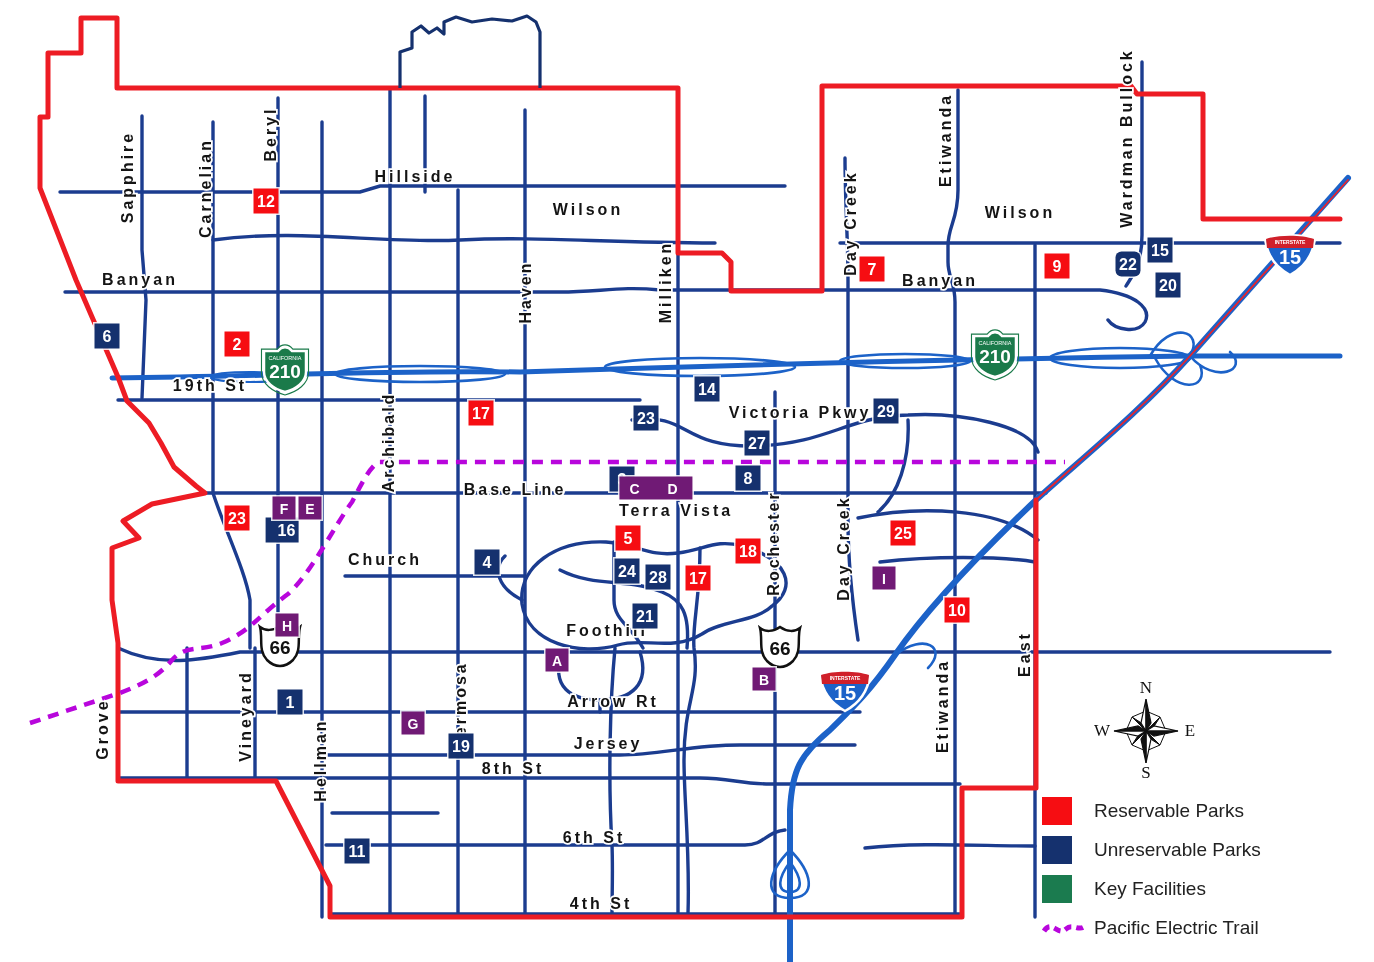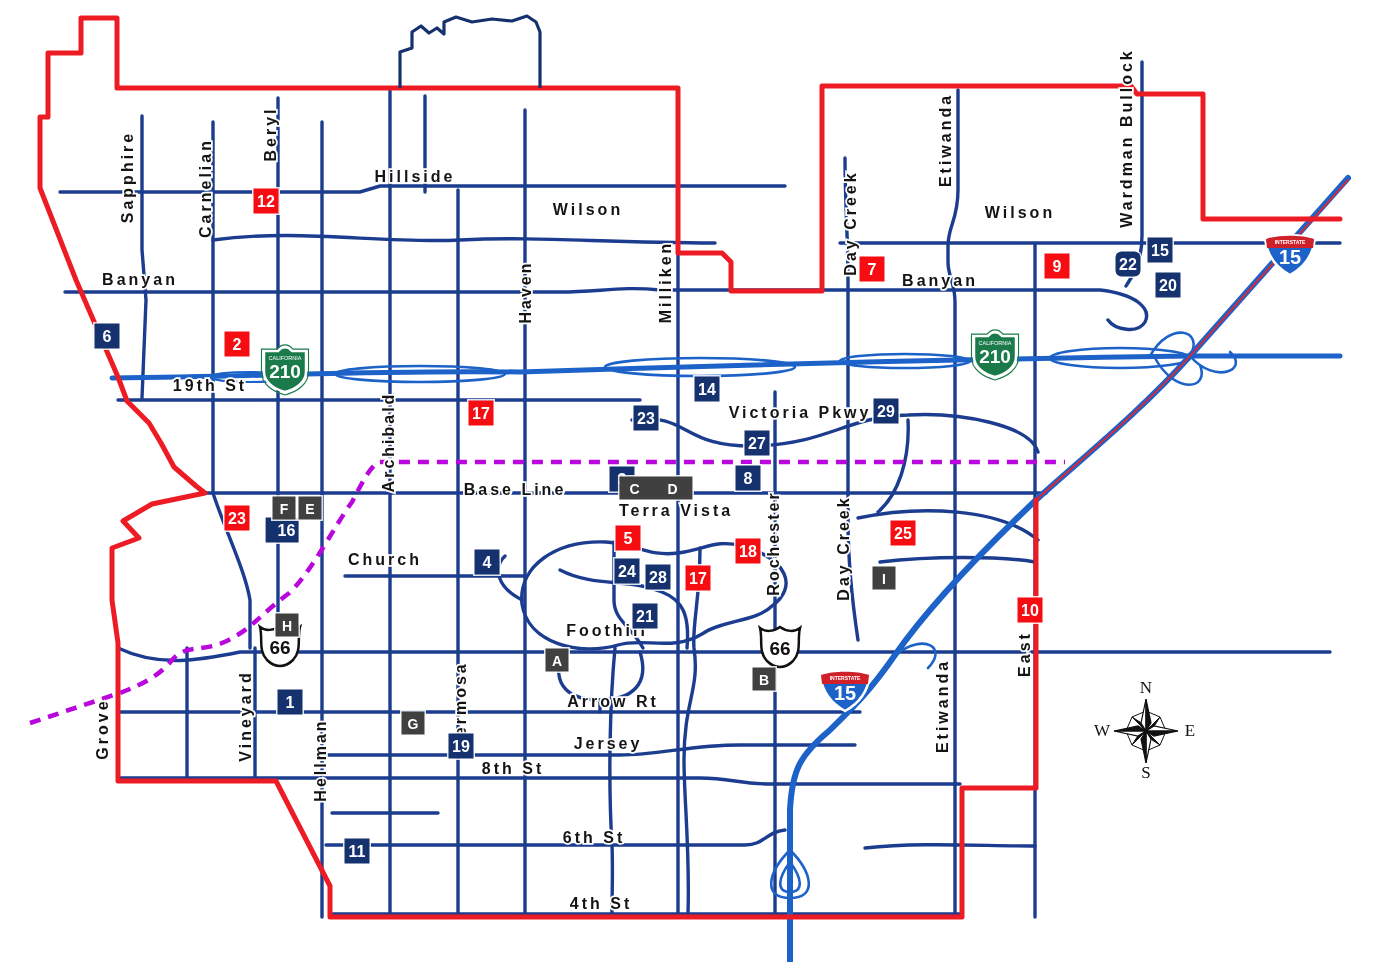--- a/index.html
+++ b/index.html
@@ -15,21 +15,21 @@
   .shield-num.i15{fill:#fff;font-size:20px;transform:translateY(12px);}
   .shield-sub{font-family:"Liberation Sans",sans-serif;text-anchor:middle;fill:#fff;}
   .shield-sub.ca{font-size:5.5px;transform:translateY(-7px);}
   .shield-sub.i15{font-size:5px;font-weight:bold;transform:translateY(-8px);}
   .marker{position:absolute;transform:translate(-50%,-50%);min-width:25px;height:25px;
           padding:0 3px;display:flex;align-items:center;justify-content:center;
           font-weight:bold;font-size:16px;color:#fff;box-sizing:border-box;
           box-shadow:0 0 0 1.5px rgba(255,255,255,.85);}
   .marker.reservable{background:#F60D12;}
   .marker.unreservable{background:#15316E;}
-  .marker.facility{background:#404040;height:23px;min-width:23px;font-size:14px;}
+  .marker.facility{background:#701a75;height:23px;min-width:23px;font-size:14px;}
   .marker.wide{min-width:50px;letter-spacing:12px;padding-left:10px;}
   .legend{position:absolute;left:1042px;top:796px;}
   .legend-row{display:flex;align-items:center;margin-bottom:9px;height:30px;}
   .legend-swatch{width:30px;height:28px;margin-right:22px;flex:0 0 auto;}
   .legend-label{font-size:19px;color:#222;}
   .legend-trail-icon{width:44px;height:26px;margin-right:8px;flex:0 0 auto;}
   .compass-label{font-family:"Liberation Serif",serif;font-size:17px;fill:#111;
                  text-anchor:middle;dominant-baseline:middle;}
 </style>
 </head>
@@ -221,21 +221,21 @@
       <div class="marker reservable" style="left: 266px; top: 201px;">12</div>
       <div class="marker reservable" style="left: 237px; top: 344px;">2</div>
       <div class="marker reservable" style="left: 872px; top: 269px;">7</div>
       <div class="marker reservable" style="left: 1057px; top: 266px;">9</div>
       <div class="marker reservable" style="left: 481px; top: 413px;">17</div>
       <div class="marker reservable" style="left: 237px; top: 518px;">23</div>
       <div class="marker reservable" style="left: 628px; top: 538px;">5</div>
       <div class="marker reservable" style="left: 748px; top: 551px;">18</div>
       <div class="marker reservable" style="left: 698px; top: 578px;">17</div>
       <div class="marker reservable" style="left: 903px; top: 533px;">25</div>
-      <div class="marker reservable" style="left: 1030px; top: 610px; text-align: center;">10</div>
+      <div class="marker reservable" style="left: 957px; top: 610px; text-align: center;">10</div>
       <div class="marker unreservable" style="left: 107px; top: 336px;">6</div>
       <div class="marker unreservable" style="left: 1160px; top: 250px;">15</div>
       <div class="marker unreservable" style="left: 1128px; top: 264px; border-radius: 6px;">22</div>
       <div class="marker unreservable" style="left: 1168px; top: 285px;">20</div>
       <div class="marker unreservable" style="left: 707px; top: 389px;">14</div>
       <div class="marker unreservable" style="left: 646px; top: 418px;">23</div>
       <div class="marker unreservable" style="left: 757px; top: 443px;">27</div>
       <div class="marker unreservable" style="left: 886px; top: 411px;">29</div>
       <div class="marker unreservable" style="left: 622px; top: 479px;">3</div>
       <div class="marker unreservable" style="left: 748px; top: 478px;">8</div>
@@ -251,13 +251,33 @@
       <div class="marker facility" style="left: 310px; top: 508px;">E</div>
       <div class="marker facility wide" style="left: 656px; top: 488px;">C D</div>
       <div class="marker facility" style="left: 287px; top: 625px;">H</div>
       <div class="marker facility" style="left: 557px; top: 660px;">A</div>
       <div class="marker facility" style="left: 413px; top: 723px;">G</div>
       <div class="marker facility" style="left: 764px; top: 679px;">B</div>
       <div class="marker facility" style="left: 884px; top: 578px;">I</div>
     </div>
 
   
+  <div class="legend">
+    <div class="legend-row">
+      <div class="legend-swatch" style="background: rgb(246, 13, 18);"></div>
+      <div class="legend-label">Reservable Parks</div>
+    </div>
+    <div class="legend-row">
+      <div class="legend-swatch" style="background: rgb(21, 49, 110);"></div>
+      <div class="legend-label">Unreservable Parks</div>
+    </div>
+    <div class="legend-row">
+      <div class="legend-swatch" style="background: rgb(27, 123, 79);"></div>
+      <div class="legend-label">Key Facilities</div>
+    </div>
+    <div class="legend-row">
+      <svg class="legend-trail-icon" viewBox="0 0 44 26">
+        <path d="M2,16 C10,4 16,22 24,14 C30,8 36,16 42,12" fill="none" stroke="#B806DC" stroke-width="5" stroke-dasharray="7 5"></path>
+      </svg>
+      <div class="legend-label">Pacific Electric Trail</div>
+    </div>
+  </div>
 </div>
 
 </body></html>

